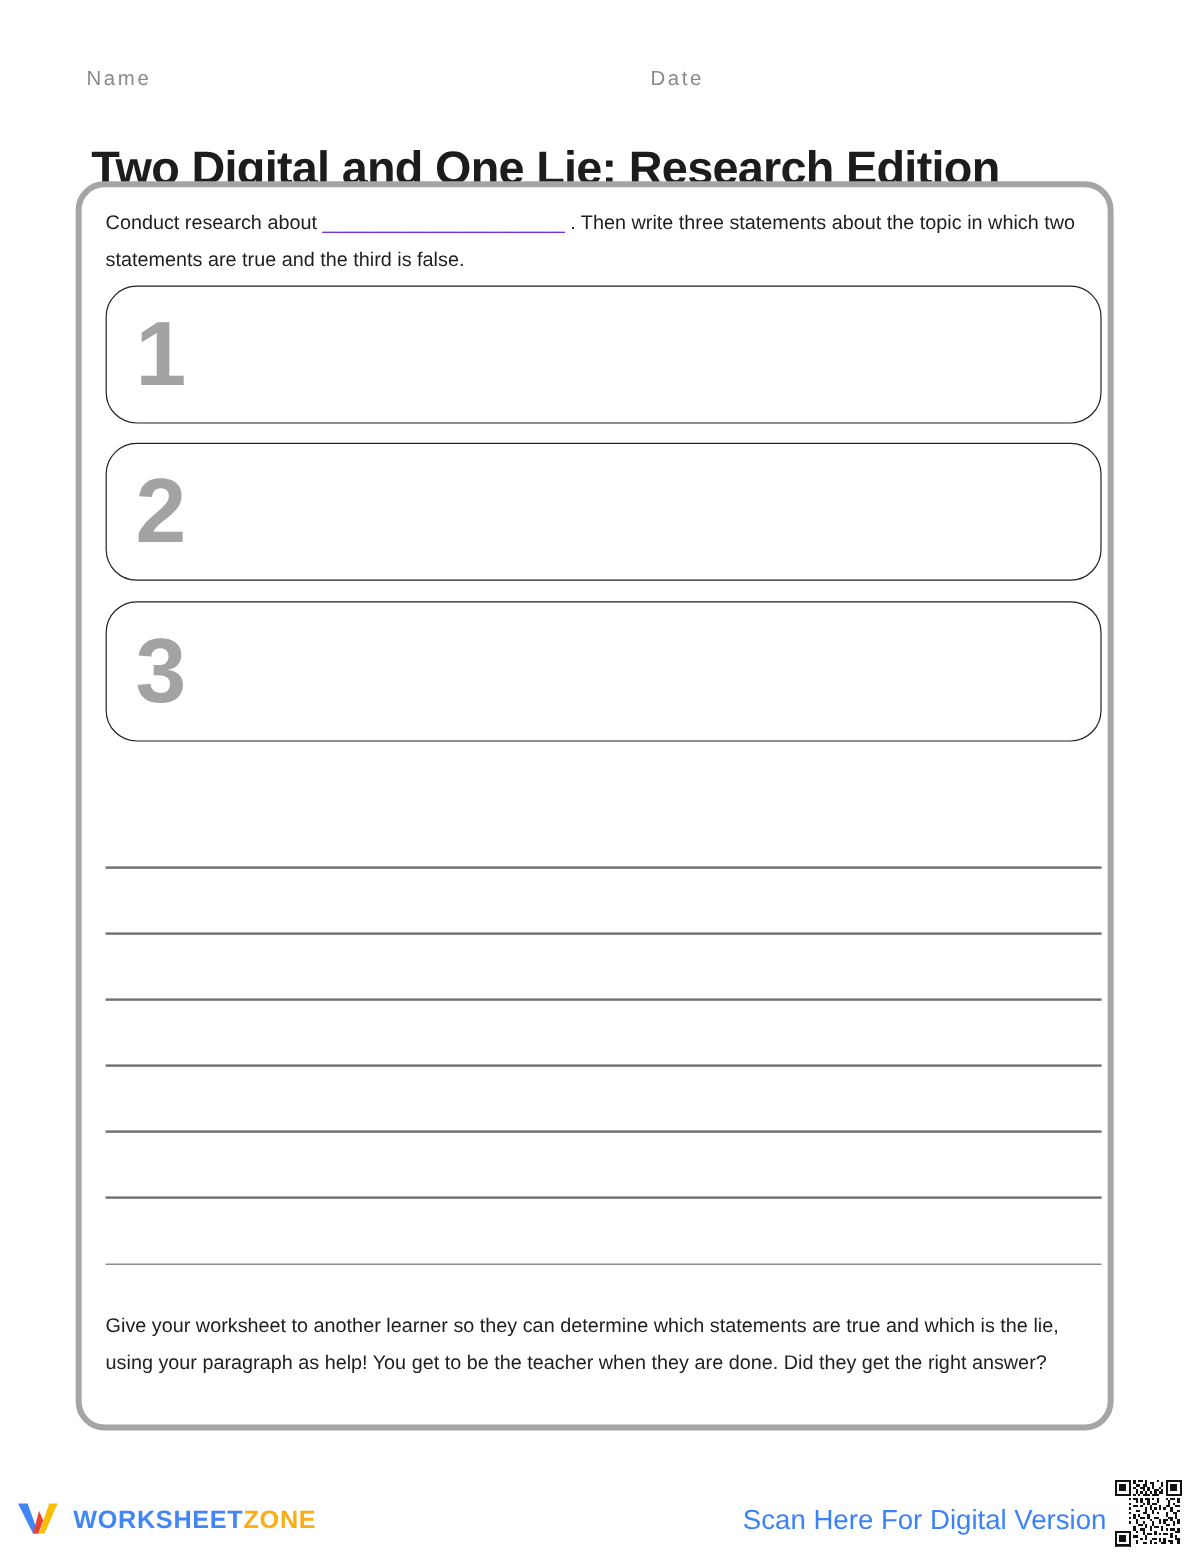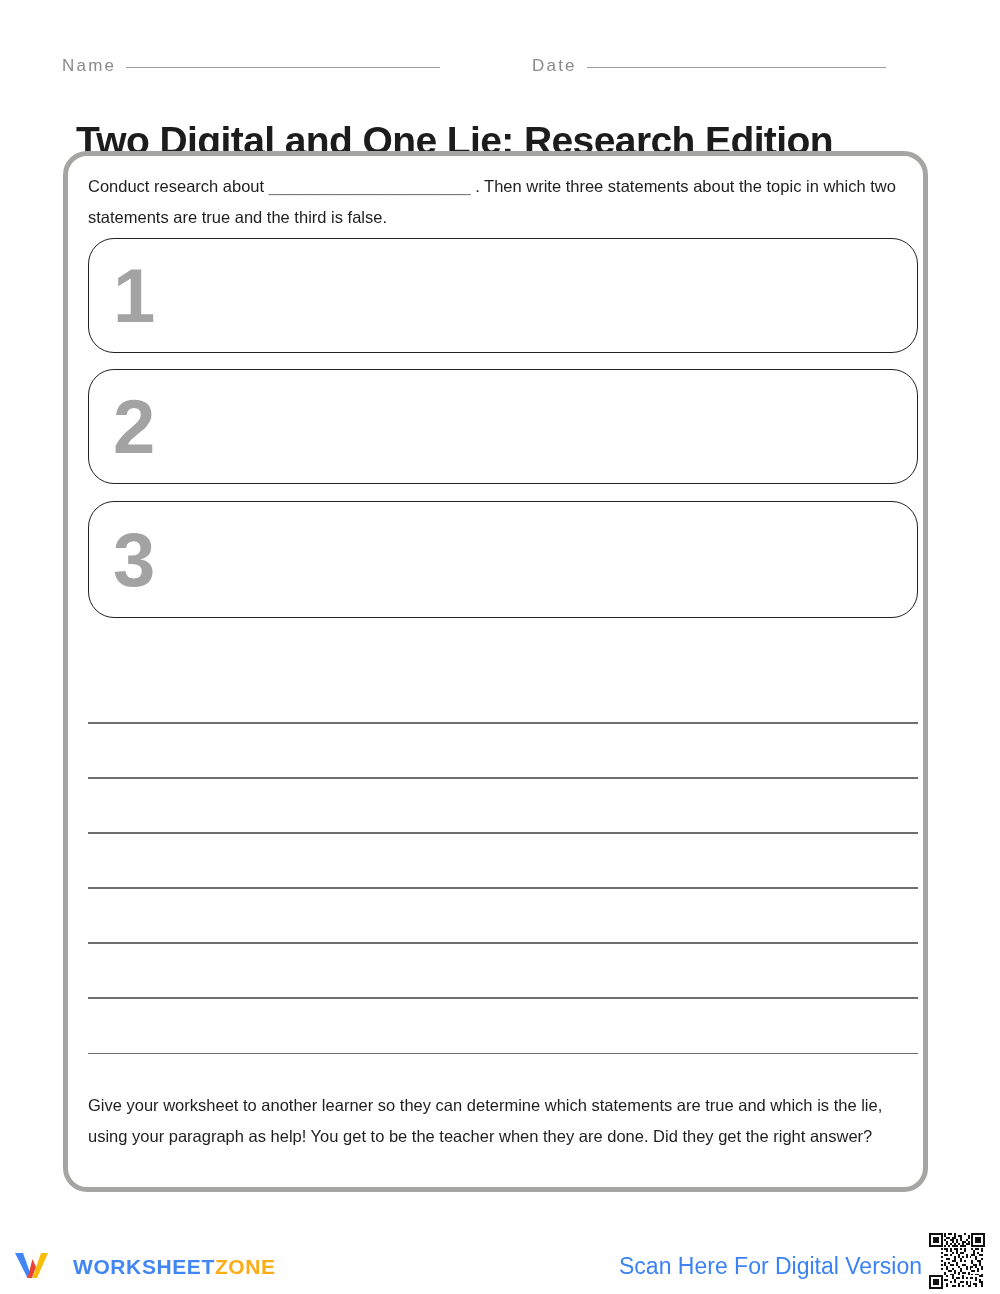--- a/index.html
+++ b/index.html
@@ -22,20 +22,21 @@
     left: 62px;
     width: 852px;
     height: 28px;
   }
   .field {
     position: absolute;
     top: 0;
     display: flex;
     align-items: baseline;
     height: 28px;
+    flex-direction: column;
   }
   .field-name { left: 0; width: 378px; }
   .field-date { left: 470px; width: 354px; }
 
   .field-label {
     font-size: 17px;
     color: #8a8a8a;
     letter-spacing: 2.2px;
     font-weight: 400;
     white-space: nowrap;
@@ -96,21 +97,21 @@
     margin: 0;
   }
   .intro-instruction {
     position: absolute;
     top: 15px;
     left: 20px;
     width: 824px;
   }
   .blank-run {
     letter-spacing: 0px;
-    color: #737373;
+    color: #6d28d9;
   }
 
   
   .answer-box {
     position: absolute;
     left: 20px;
     width: 830px;
     box-sizing: border-box;
     border: 1.7px solid #222222;
     border-radius: 26px;
@@ -180,21 +181,20 @@
     align-items: center;
     gap: 9px;
   }
   .brand-mark { width: 40px; height: 32px; display: block; }
   .brand-text {
     font-size: 21px;
     font-weight: 700;
     letter-spacing: 0.6px;
     line-height: 21px;
     white-space: nowrap;
-    margin-left: 12px;
   }
   .brand-worksheet { color: #4285f4; }
   .brand-zone { color: #fbad17; }
 
   .scan-text {
     position: absolute;
     right: 78px;
     top: 30px;
     font-size: 23px;
     line-height: 28px;

